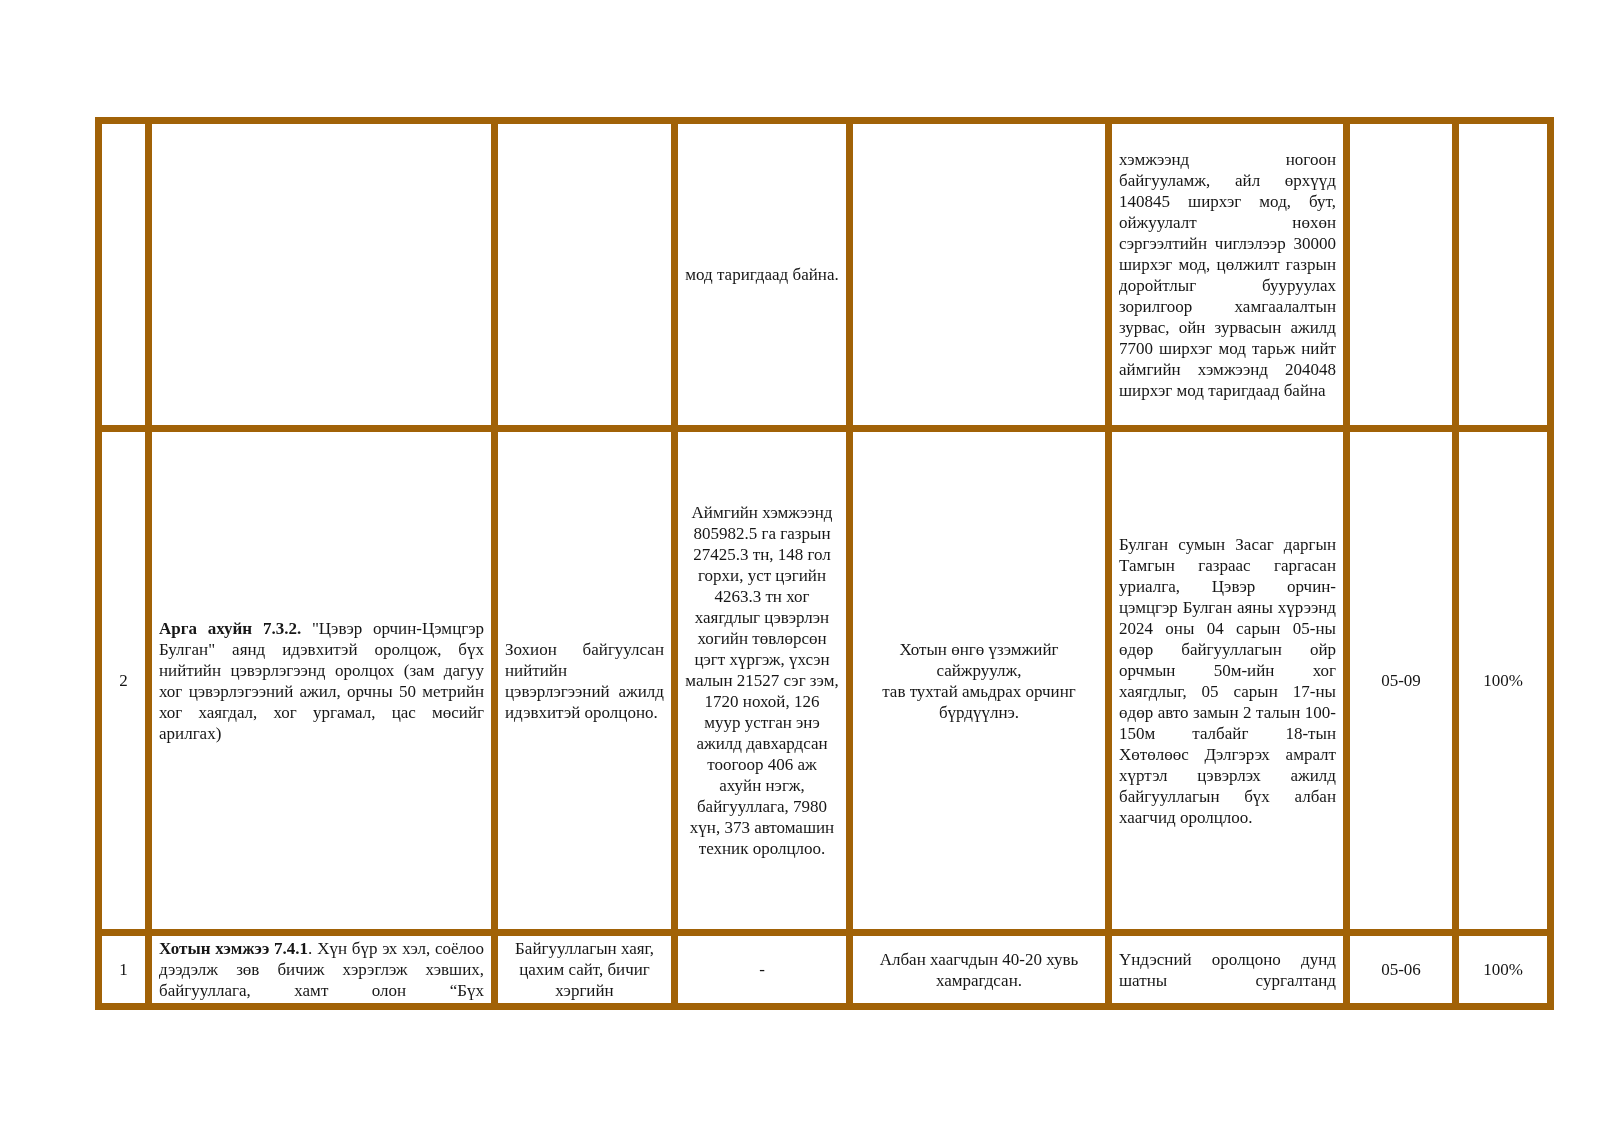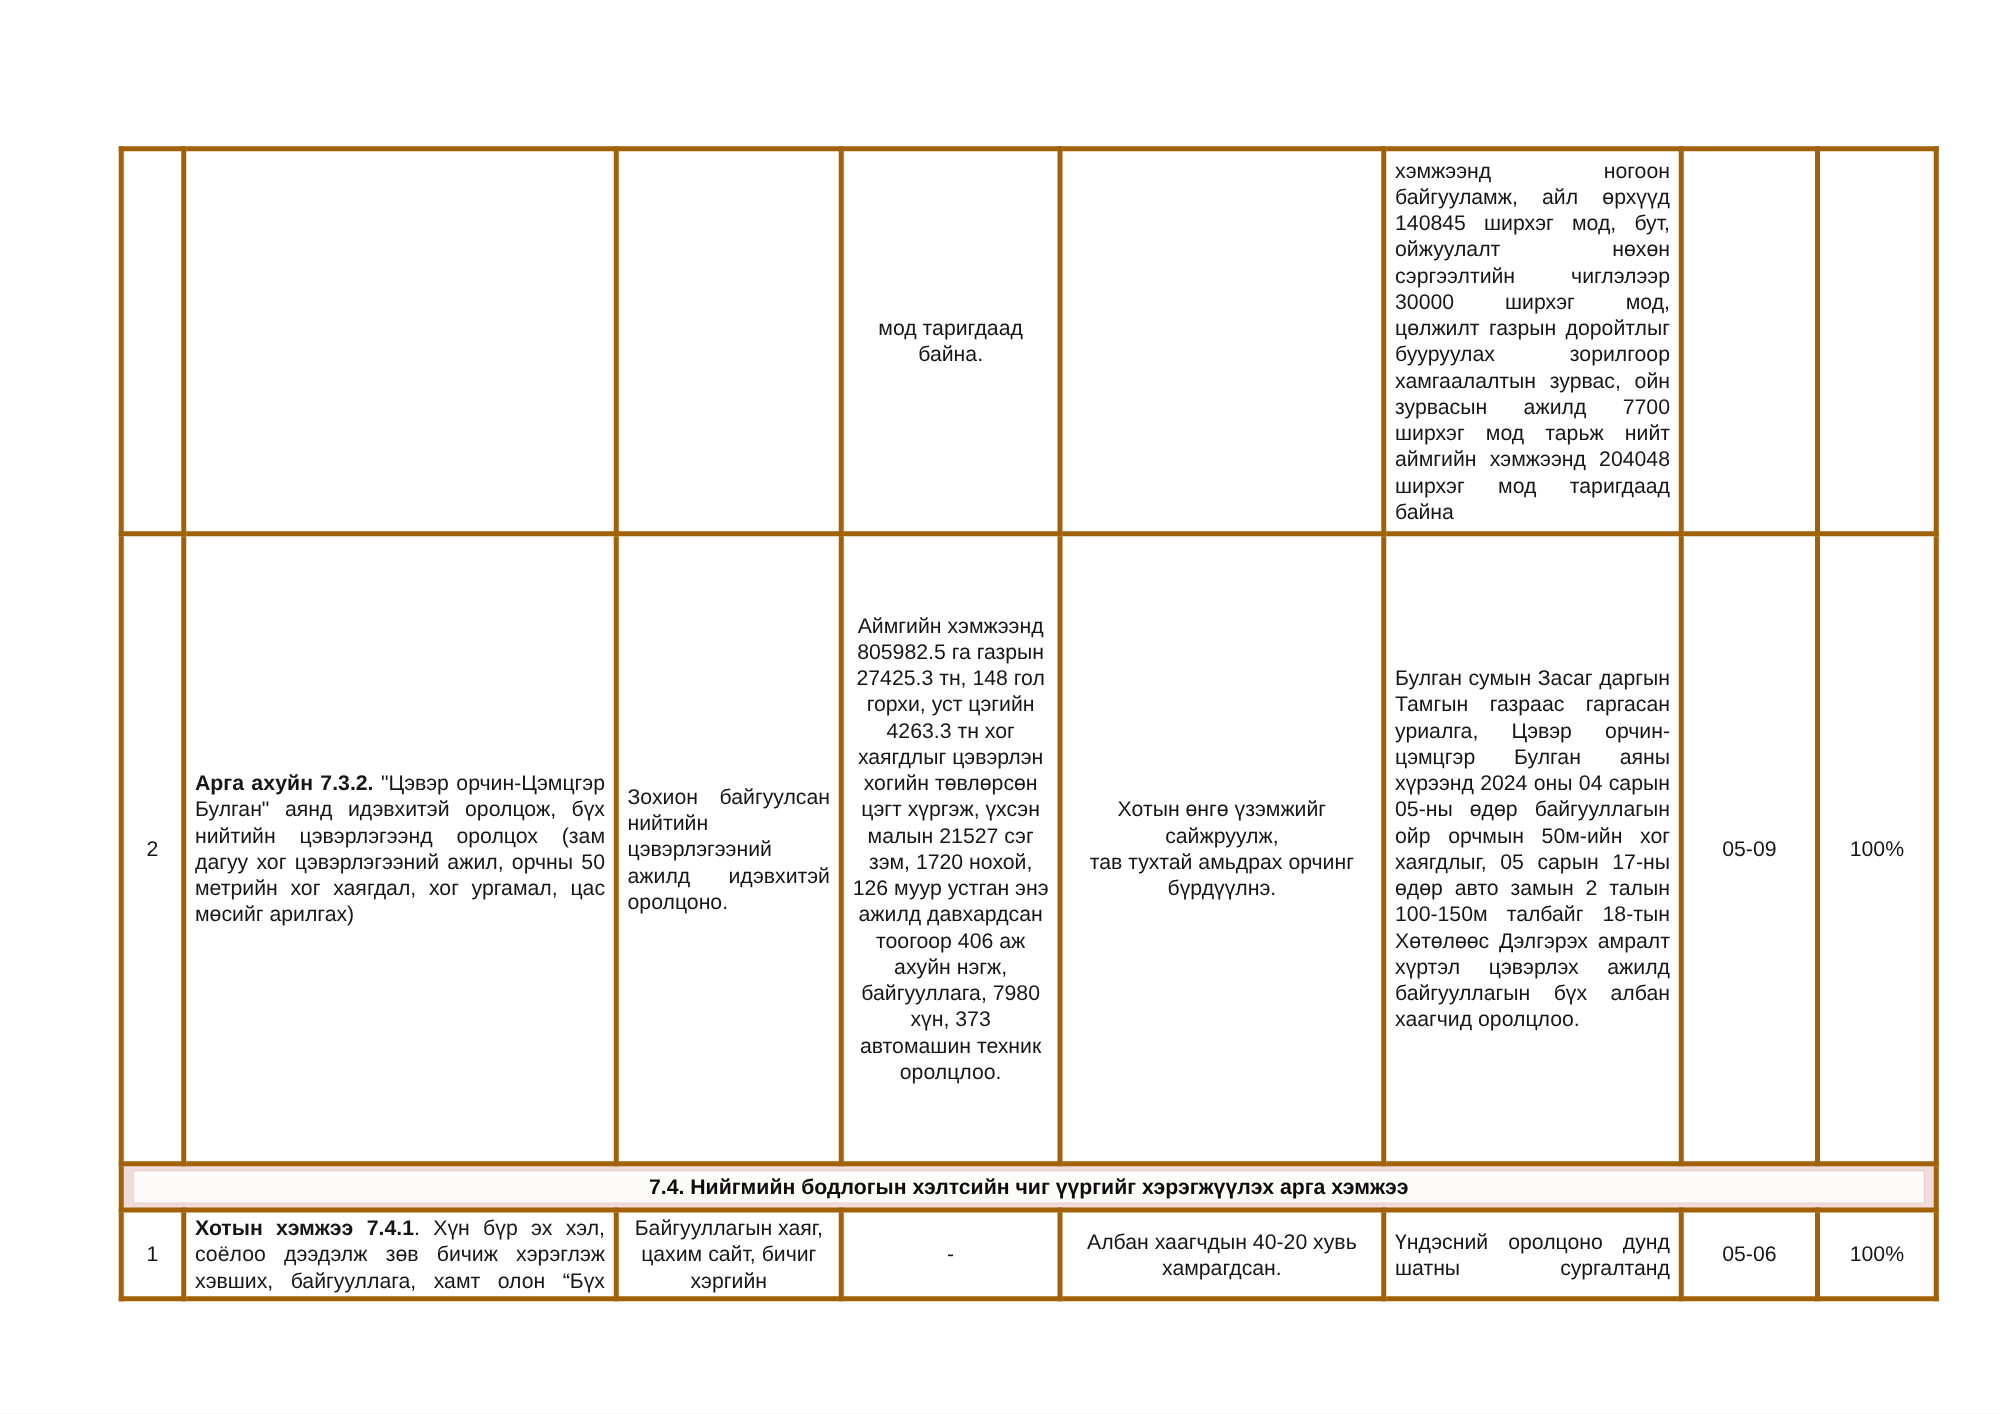--- a/index.html
+++ b/index.html
@@ -14,27 +14,28 @@
   }
   table.doc {
     position: absolute;
     left: 95px;
     top: 117px;
     width: 1452px;
     border-collapse: collapse;
     table-layout: fixed;
   }
   table.doc td {
-    border: 4px solid #a16207;
+    border: 7px solid #a16207;
     font-size: 17px;
     line-height: 21px;
     vertical-align: middle;
     padding: 2px 7px;
     overflow: hidden;
     word-wrap: break-word;
+    font-family: Liberation Serif, serif;
   }
   td.top  { vertical-align: top; }
   td.ctr  { text-align: center; }
   td.just { text-align: justify; }
   td.jlast{ text-align: justify; text-align-last: justify; }
   td.lh25 { line-height: 25px; }
   td.lh19 { line-height: 19.5px; }
   td.pre  { white-space: pre-line; margin-left: 22px; }
   td.num  { padding: 2px 2px; text-align: center; }
   .b { font-weight: bold; }
@@ -91,25 +92,20 @@
       <td class="just lh25"><span class="b">Арга ахуйн 7.3.2.</span><span> "Цэвэр орчин-Цэмцгэр Булган" аянд идэвхитэй оролцож, бүх нийтийн цэвэрлэгээнд оролцох (зам дагуу хог цэвэрлэгээний ажил, орчны 50 метрийн хог хаягдал, хог ургамал, цас мөсийг арилгах)</span></td>
       <td class="just lh25">Зохион байгуулсан нийтийн цэвэрлэгээний ажилд идэвхитэй оролцоно.</td>
       <td class="ctr">Аймгийн хэмжээнд 805982.5 га газрын 27425.3 тн, 148 гол горхи, уст цэгийн 4263.3 тн хог хаягдлыг цэвэрлэн хогийн төвлөрсөн цэгт хүргэж, үхсэн малын 21527 сэг зэм, 1720 нохой, 126 муур устган энэ ажилд давхардсан тоогоор 406 аж ахуйн нэгж, байгууллага, 7980 хүн, 373 автомашин техник оролцлоо.</td>
       <td class="ctr lh25 pre">Хотын өнгө үзэмжийг сайжруулж,
 тав тухтай амьдрах орчинг бүрдүүлнэ.</td>
       <td class="just">Булган сумын Засаг даргын Тамгын газраас гаргасан уриалга, Цэвэр орчин-цэмцгэр Булган аяны хүрээнд 2024 оны 04 сарын 05-ны өдөр байгууллагын ойр орчмын 50м-ийн хог хаягдлыг, 05 сарын 17-ны өдөр авто замын 2 талын 100-150м талбайг 18-тын Хөтөлөөс Дэлгэрэх амралт хүртэл цэвэрлэх ажилд байгууллагын бүх албан хаагчид оролцлоо.</td>
       <td class="ctr">05-09</td>
       <td class="ctr">100%</td>
     </tr>
 
-    <tr class="row-sec">
-      <td class="section" colspan="8">
-        <div class="section-inner">7.4. Нийгмийн бодлогын хэлтсийн чиг үүргийг хэрэгжүүлэх арга хэмжээ</div>
-      </td>
-    </tr>
 
     <tr class="row-c">
       <td class="num top lh19">1</td>
       <td class="jlast lh19 top"><span class="b">Хотын хэмжээ 7.4.1</span><span>. Хүн бүр эх хэл, соёлоо дээдэлж зөв бичиж хэрэглэж хэвших, байгууллага, хамт олон “Бүх</span></td>
       <td class="ctr lh19 top">Байгууллагын хаяг, цахим сайт, бичиг хэргийн</td>
       <td class="ctr top">-</td>
       <td class="ctr lh19 top">Албан хаагчдын 40-20 хувь хамрагдсан.</td>
       <td class="jlast lh19 top">Үндэсний оролцоно дунд шатны сургалтанд</td>
       <td class="ctr">05-06</td>
       <td class="ctr">100%</td>

